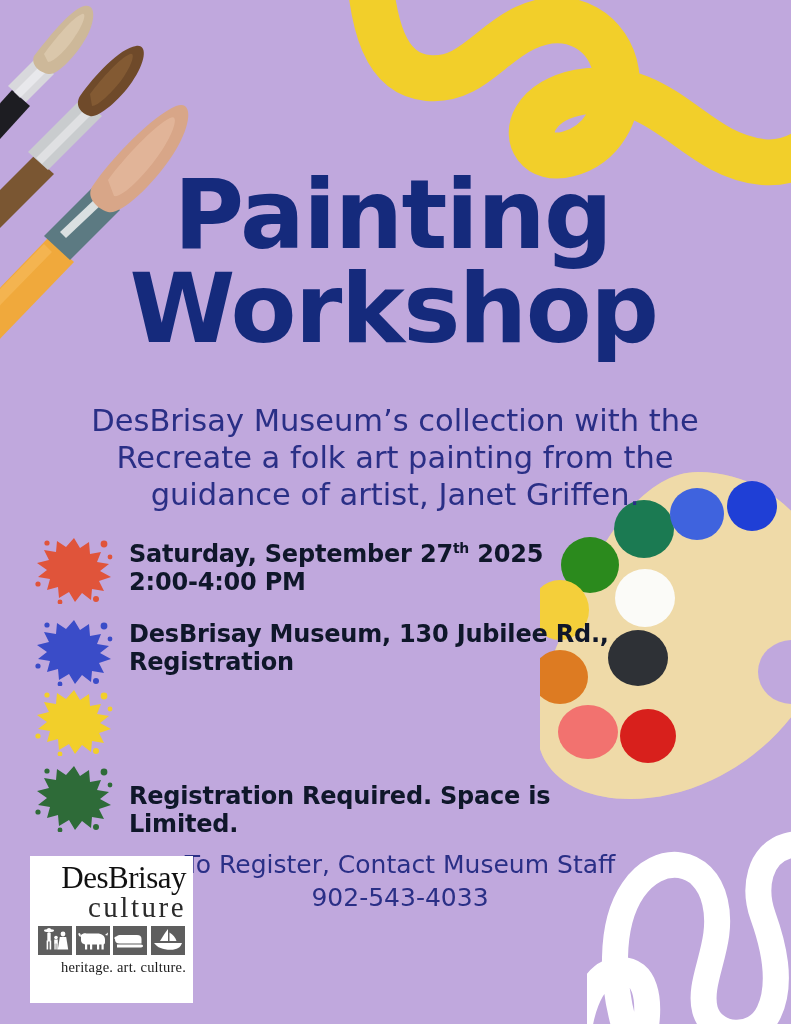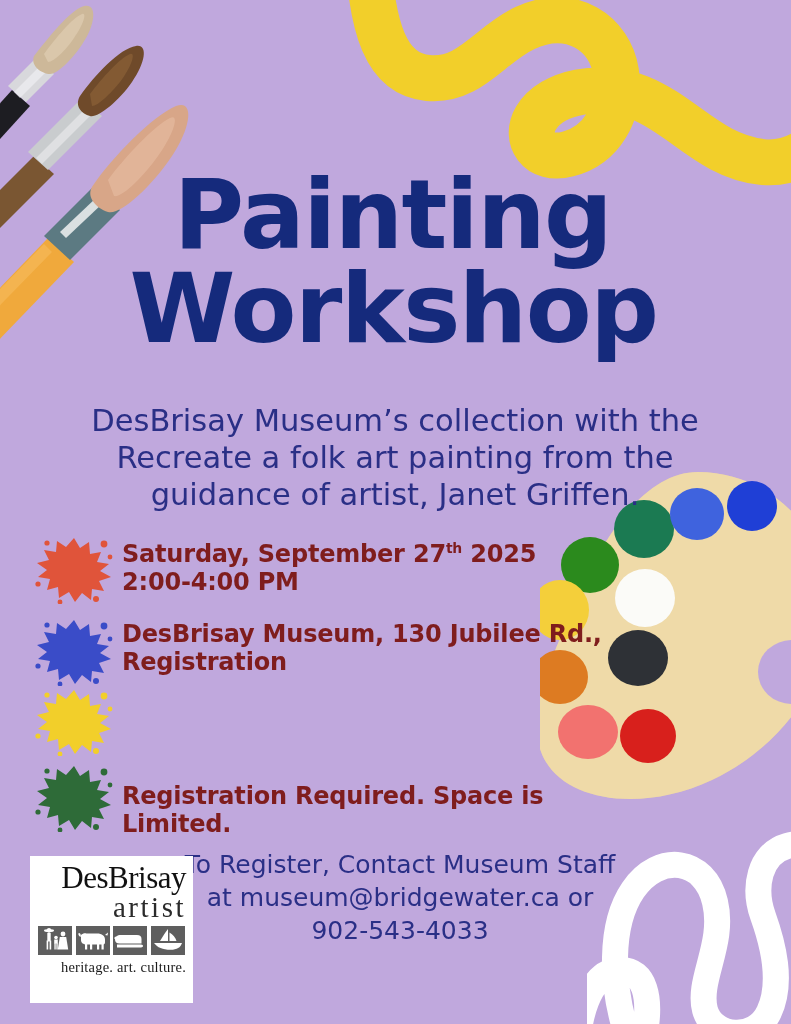--- a/index.html
+++ b/index.html
@@ -107,27 +107,28 @@
     width: 80px;
     height: 70px;
     margin-right: 8px;
   }
   .detail-row.r1 .splat { margin-top: 6px; }
   .detail-row.r2 .splat { margin-top: 8px; }
   .detail-row.r3 .splat { margin-top: 0px; }
   .detail-row.r4 .splat { margin-top: 2px; }
 
   .detail-text {
-    color: #7f1d1d;
+    color: #0f172a;
     font-family: "DejaVu Sans", "Liberation Sans", sans-serif;
     font-weight: bold;
     font-size: 24px;
     line-height: 1.17;
     letter-spacing: -0.2px;
     padding-top: 12px;
+    margin-left: 7px;
   }
   .detail-row.r3 .detail-text { padding-top: 20px; }
   .detail-row.r4 .detail-text { padding-top: 22px; }
   .detail-text sup {
     font-size: 0.58em;
     vertical-align: super;
     line-height: 0;
   }
 
   
@@ -356,27 +357,26 @@
         <circle cx="26" cy="68" r="2.4" fill="#2e6b38"></circle>
       </svg>
       <div class="detail-text">
         <div>Registration Required. Space is Limited.</div>
       </div>
     </div>
   </div>
 
   <div class="contact">
     <div>To Register, Contact Museum Staff</div>
-    <div>at museum@bridgewater.ca or</div>
     <div>902-543-4033</div>
   </div>
 
   <div class="logo">
     <div class="logo-desbrisay">DesBrisay</div>
-    <div class="logo-museum">artist</div>
+    <div class="logo-museum">culture</div>
     <div class="logo-tiles">
       <span class="logo-tile">
         <svg width="34" height="29" viewBox="0 0 34 29" aria-hidden="true">
           <g fill="#ffffff">
             <ellipse cx="11" cy="4.6" rx="5" ry="1.5"></ellipse>
             <circle cx="11" cy="4.2" r="2.2"></circle>
             <rect x="9.3" y="6.5" width="3.4" height="9" rx="1.1"></rect>
             <rect x="8.6" y="14.5" width="1.6" height="9"></rect>
             <rect x="11.6" y="14.5" width="1.6" height="9"></rect>
             <circle cx="18" cy="11.5" r="1.8"></circle>

